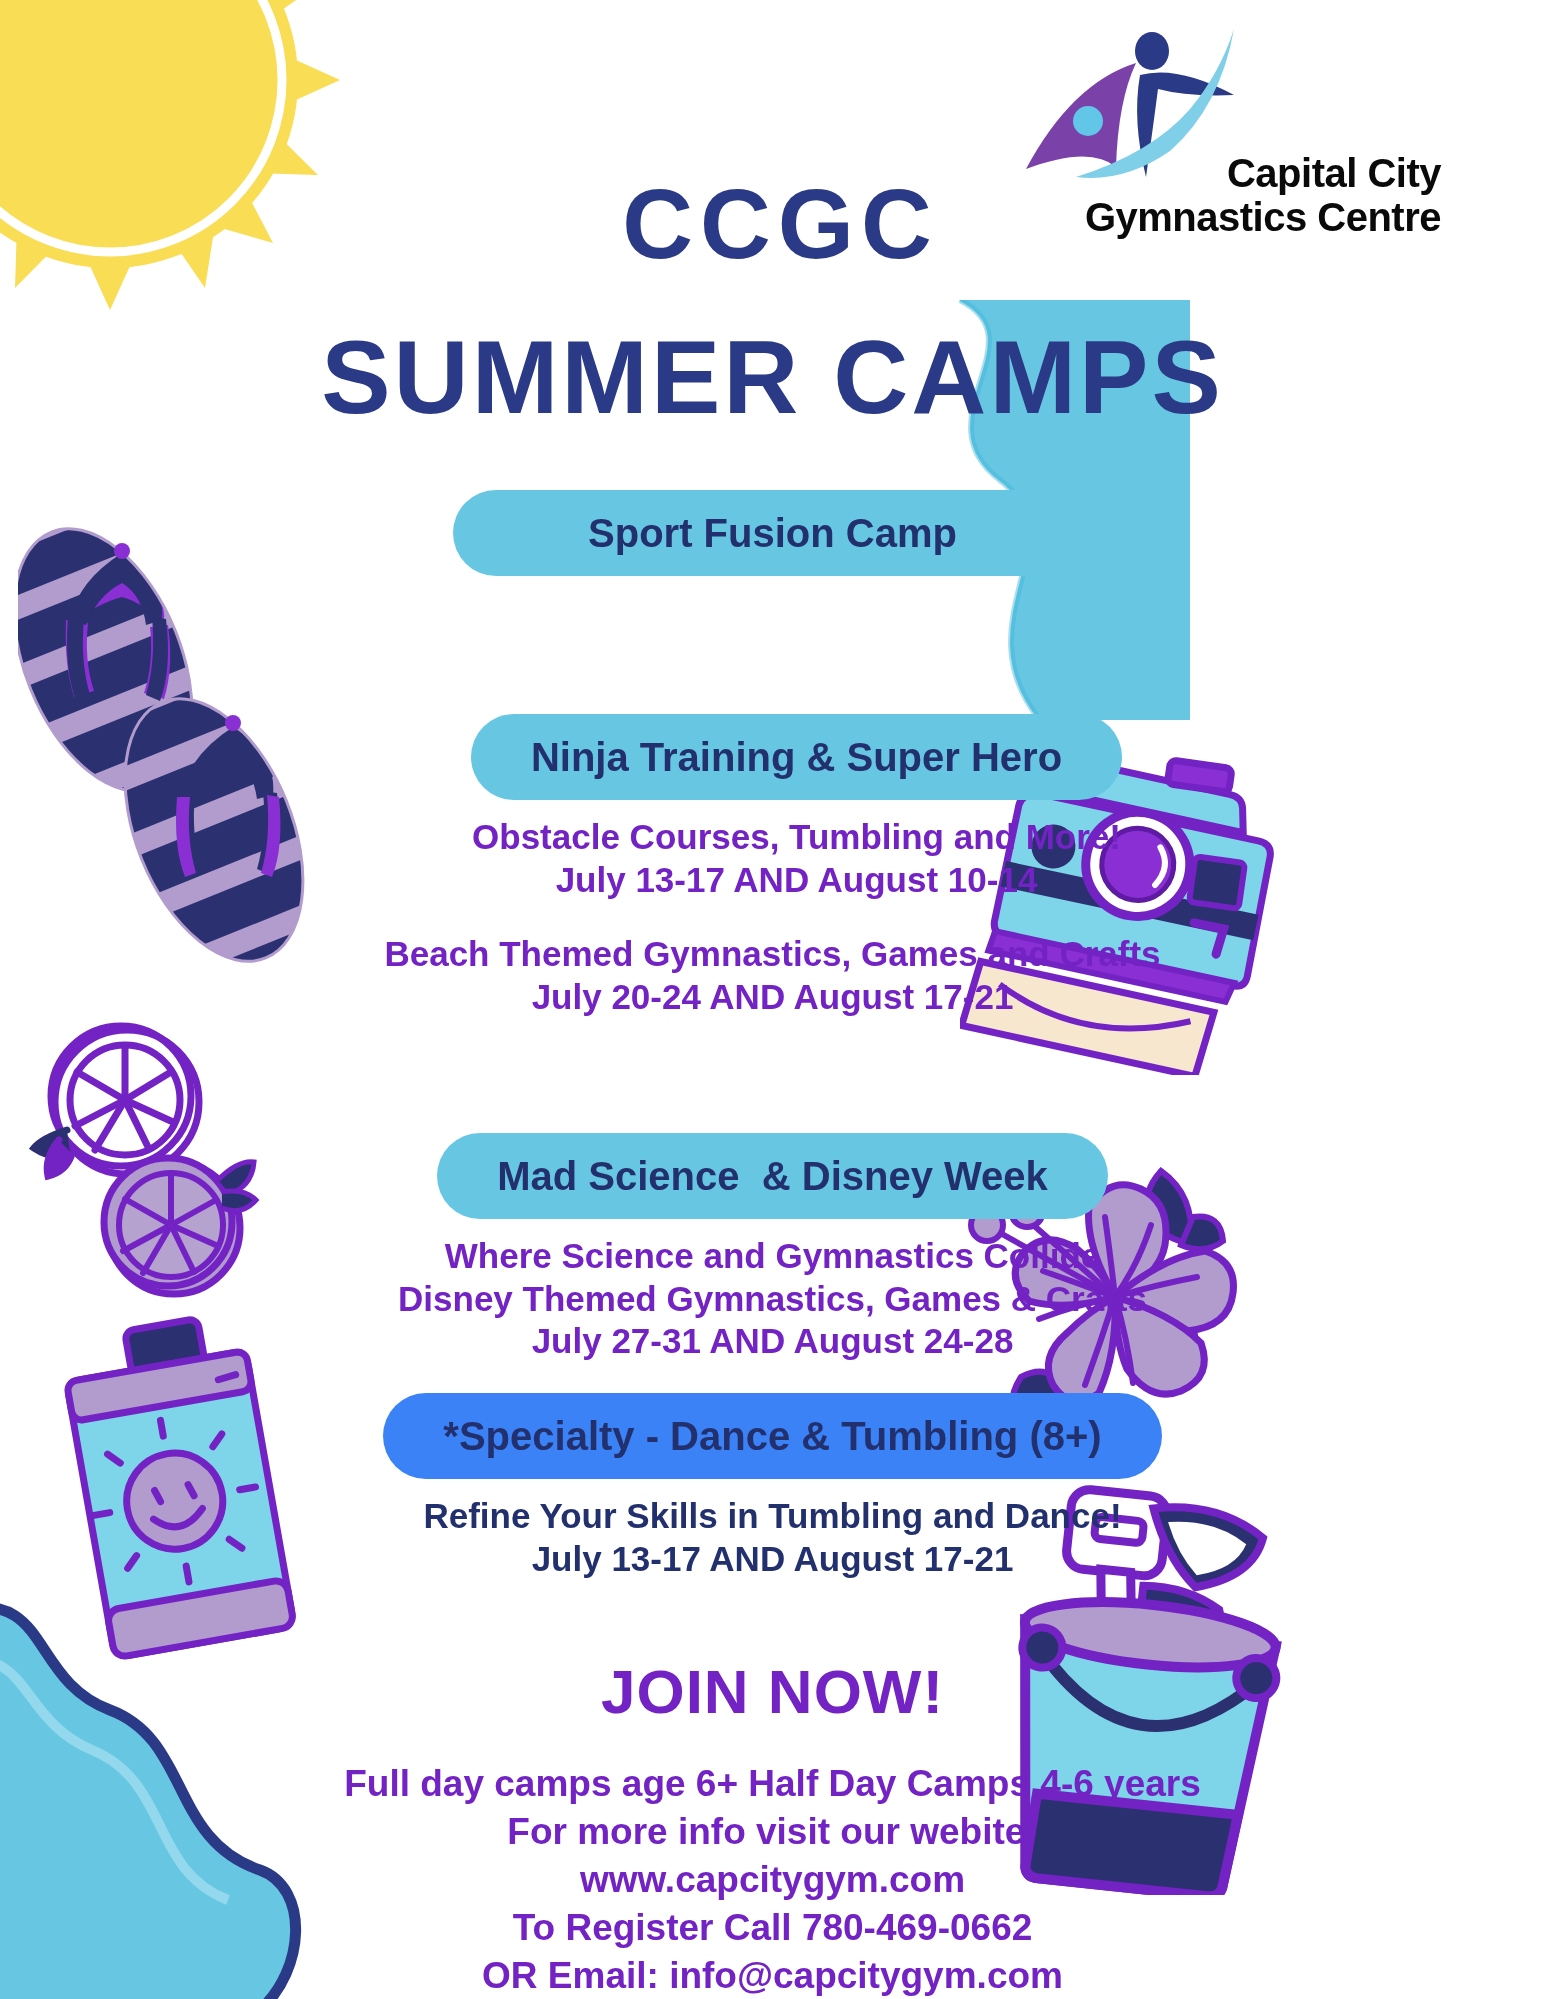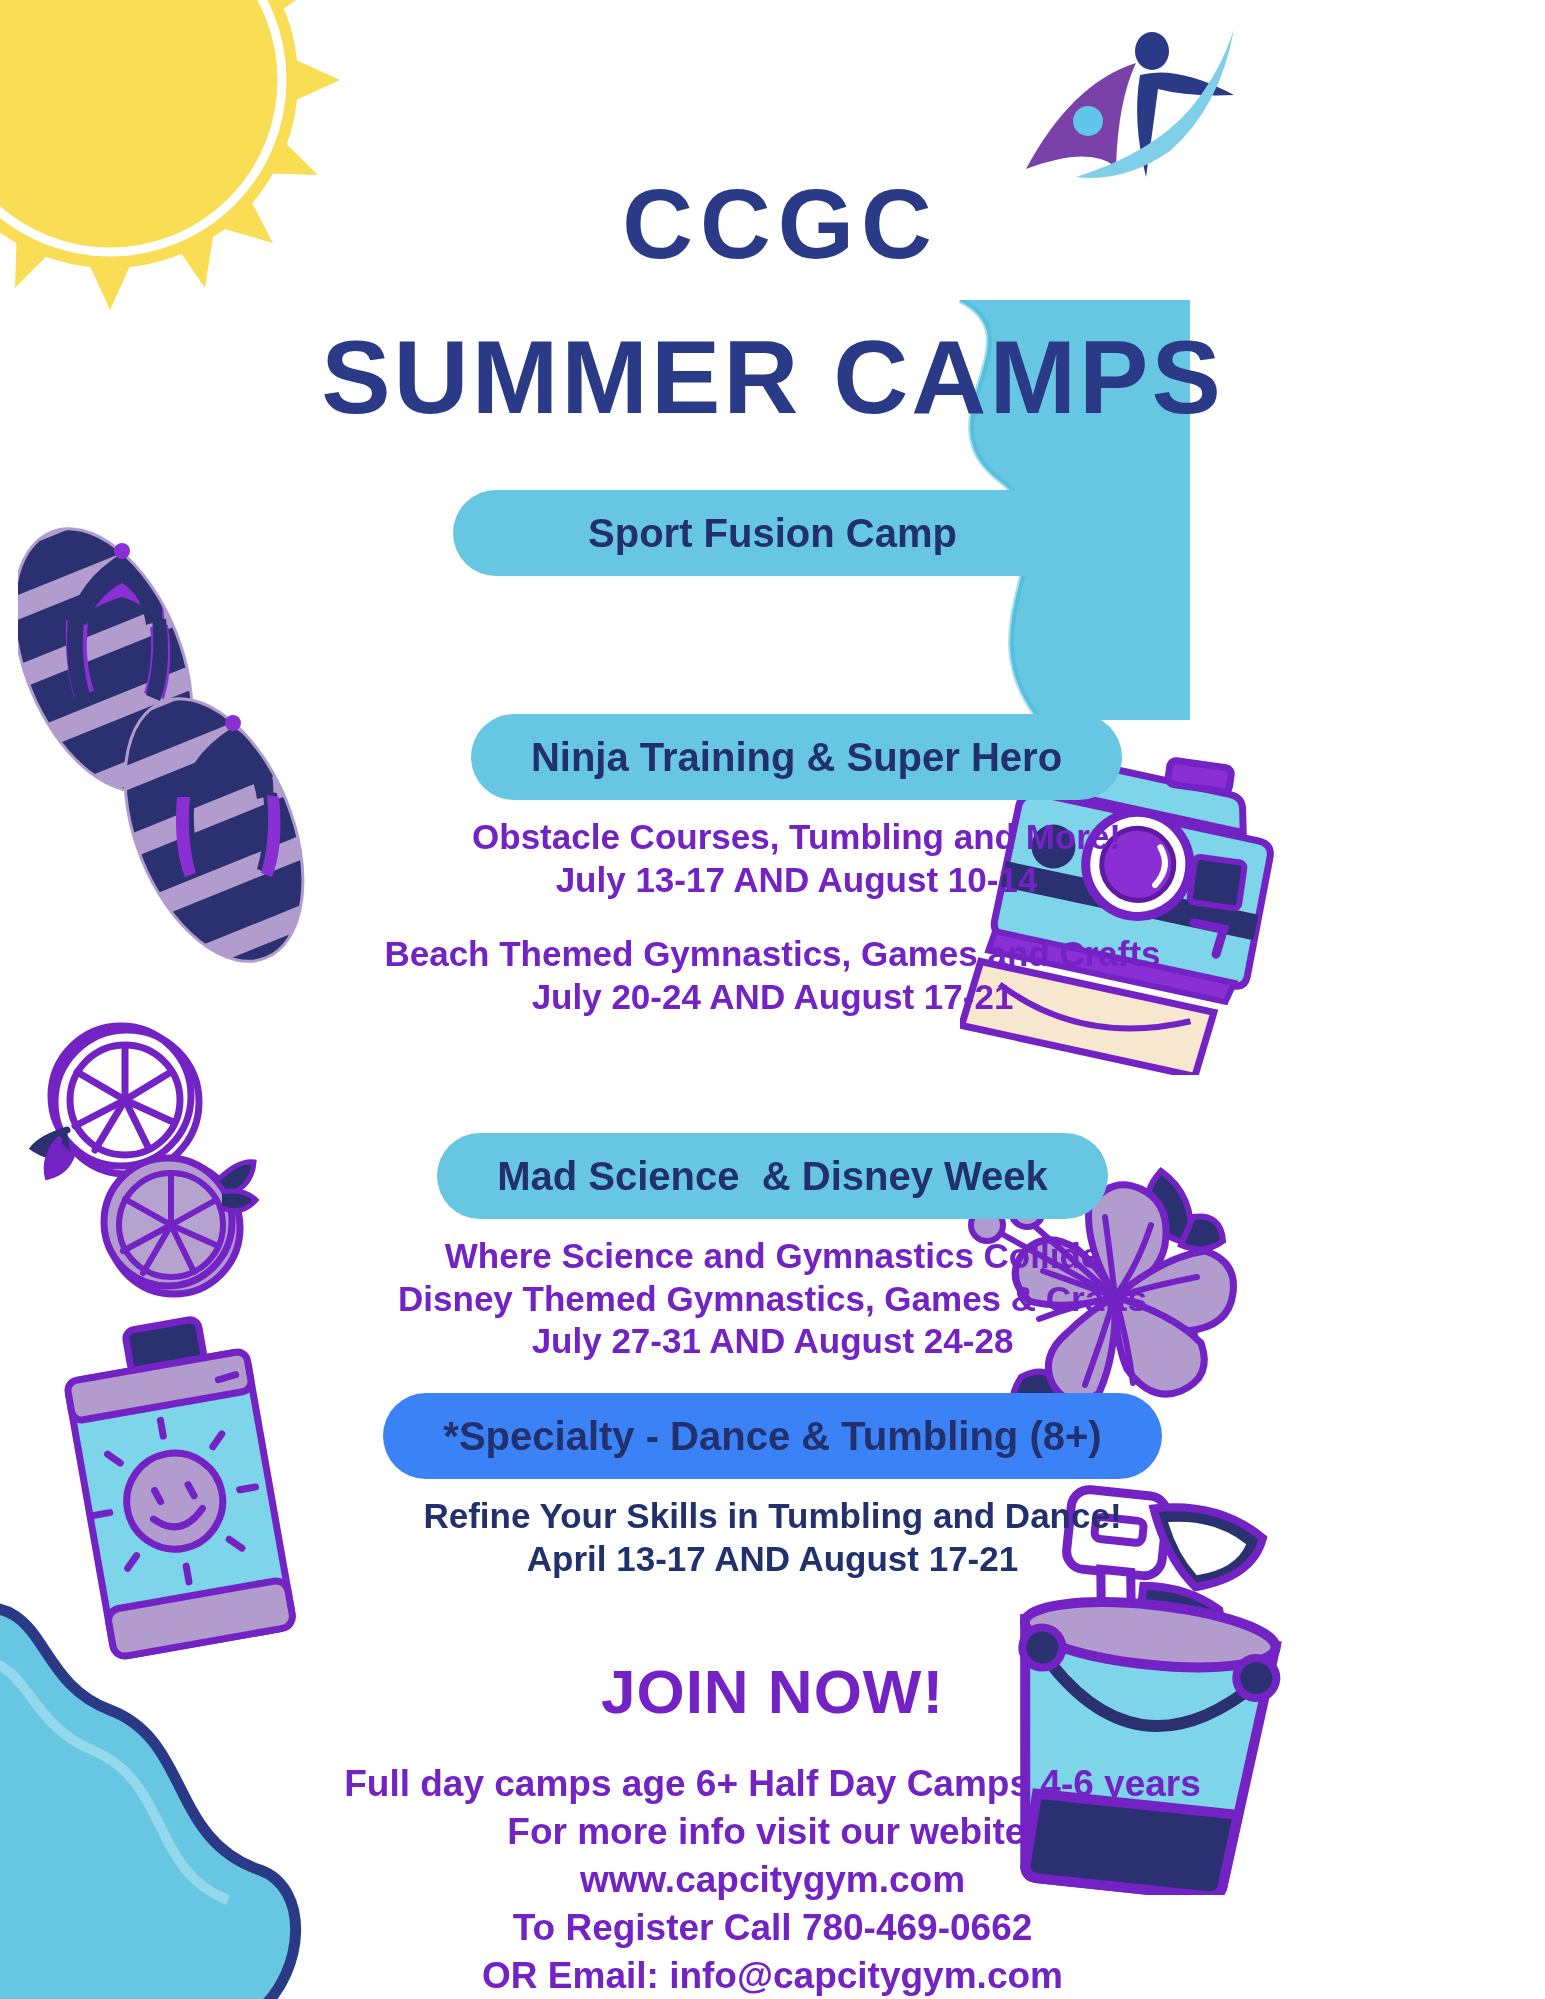--- a/index.html
+++ b/index.html
@@ -304,20 +304,24 @@
   <div class="content">
 
     <div class="logo-wrap">
       <svg class="logo-mark" viewBox="0 0 230 160">
         <path d="M6 144 Q52 58 116 38 Q98 76 96 142 Q70 120 6 144 Z" fill="#7a42a8"></path>
         <circle cx="68" cy="96" r="15" fill="#61c6e8"></circle>
         <ellipse cx="132" cy="26" rx="17" ry="19" fill="#2b3a87"></ellipse>
         <path d="M120 50 Q158 40 214 70 Q168 72 138 64 Q132 110 126 152 Q112 96 120 50 Z" fill="#2b3a87"></path>
         <path d="M214 4 Q200 82 150 126 Q104 158 56 152 Q132 128 170 84 Q200 48 214 4 Z" fill="#7fcfe8"></path>
       </svg>
+      <div class="logo-text">
+        <div class="logo-line1">Capital City</div>
+        <div class="logo-line2">Gymnastics Centre</div>
+      </div>
     </div>
 
     <div class="ccgc">CCGC</div>
     <div class="summer-camps">SUMMER CAMPS</div>
 
     <div class="camp-block" style="top:490px;">
       <div class="pill">Sport Fusion Camp</div>
     </div>
 
     <div class="camp-block" style="top:714px;margin-left:24px;">
@@ -334,21 +338,21 @@
     <div class="camp-block" style="top:1133px;">
       <div class="pill">Mad Science  &amp; Disney Week</div>
       <div class="desc">Where Science and Gymnastics Collide
 Disney Themed Gymnastics, Games &amp; Crafts
 July 27-31 AND August 24-28</div>
     </div>
 
     <div class="camp-block" style="top:1393px;">
       <div class="pill specialty">*Specialty - Dance &amp; Tumbling (8+)</div>
       <div class="desc navy">Refine Your Skills in Tumbling and Dance!
-April 13-17 AND August 17-21</div>
+July 13-17 AND August 17-21</div>
     </div>
 
     <div class="join-now">JOIN NOW!</div>
     <div class="footer">Full day camps age 6+ Half Day Camps 4-6 years
 For more info visit our webite:
 www.capcitygym.com
 To Register Call 780-469-0662
 OR Email: info@capcitygym.com</div>
 
   </div>

